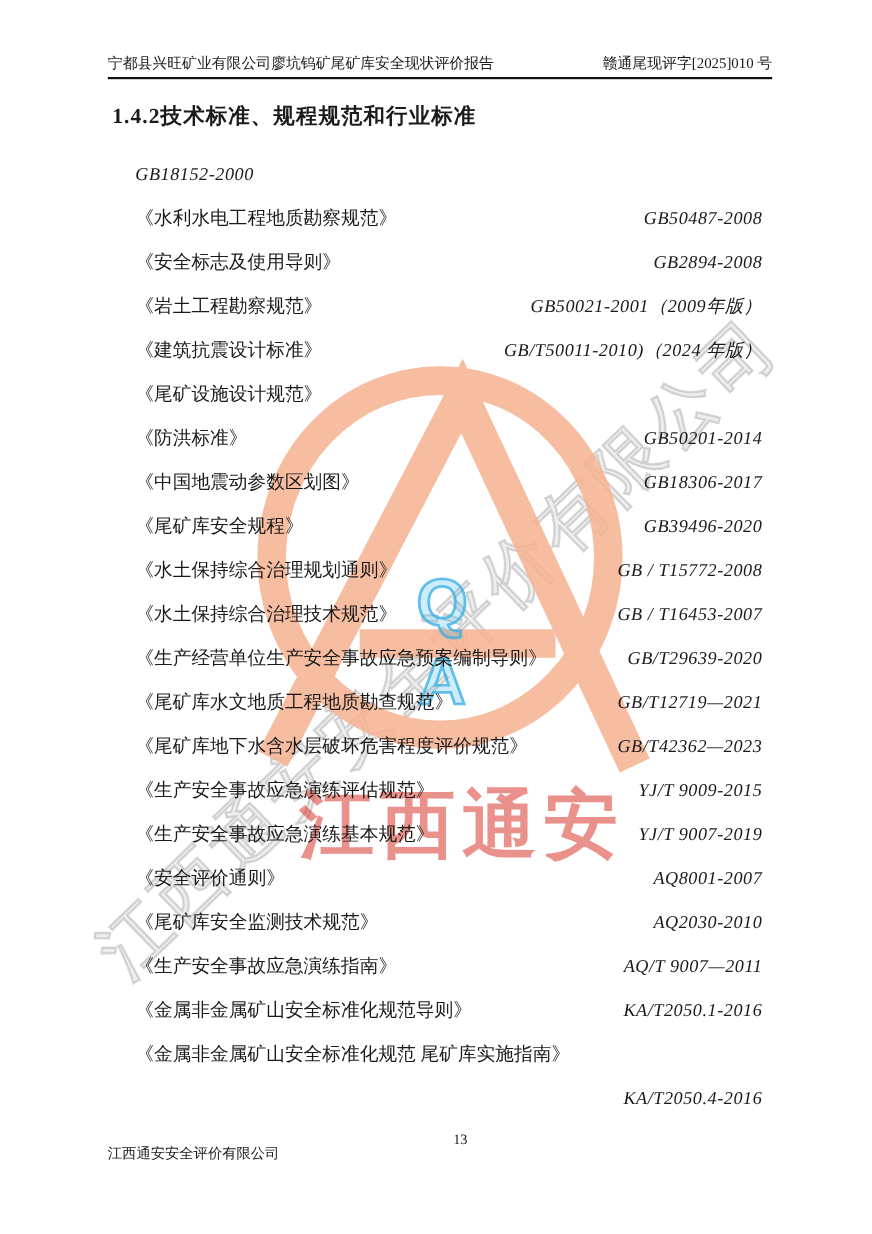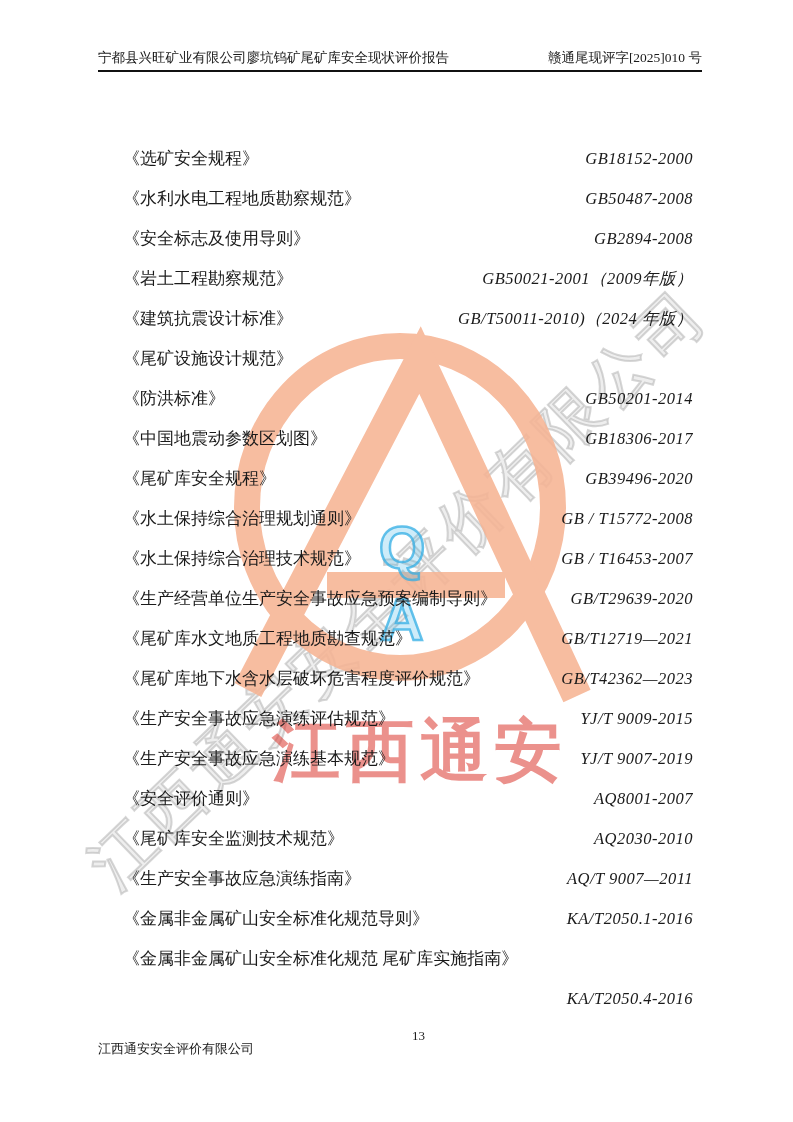--- a/index.html
+++ b/index.html
@@ -95,24 +95,24 @@
     <span>A</span>
   </div>
 
   <div class="wm wm-red">江西通安</div>
 
   <div class="content doc-header">
     <span>宁都县兴旺矿业有限公司廖坑钨矿尾矿库安全现状评价报告</span>
     <span>赣通尾现评字[2025]010 号</span>
   </div>
 
+  <div class="content doc-title">1.4.2技术标准、规程规范和行业标准</div>
 
   <div class="content standards-list">
       <div class="std-row">
-        <span class="std-name">《选矿安全规程》</span>
         <span class="std-code">GB18152-2000</span>
       </div>
       <div class="std-row">
         <span class="std-name">《水利水电工程地质勘察规范》</span>
         <span class="std-code">GB50487-2008</span>
       </div>
       <div class="std-row">
         <span class="std-name">《安全标志及使用导则》</span>
         <span class="std-code">GB2894-2008</span>
       </div>

